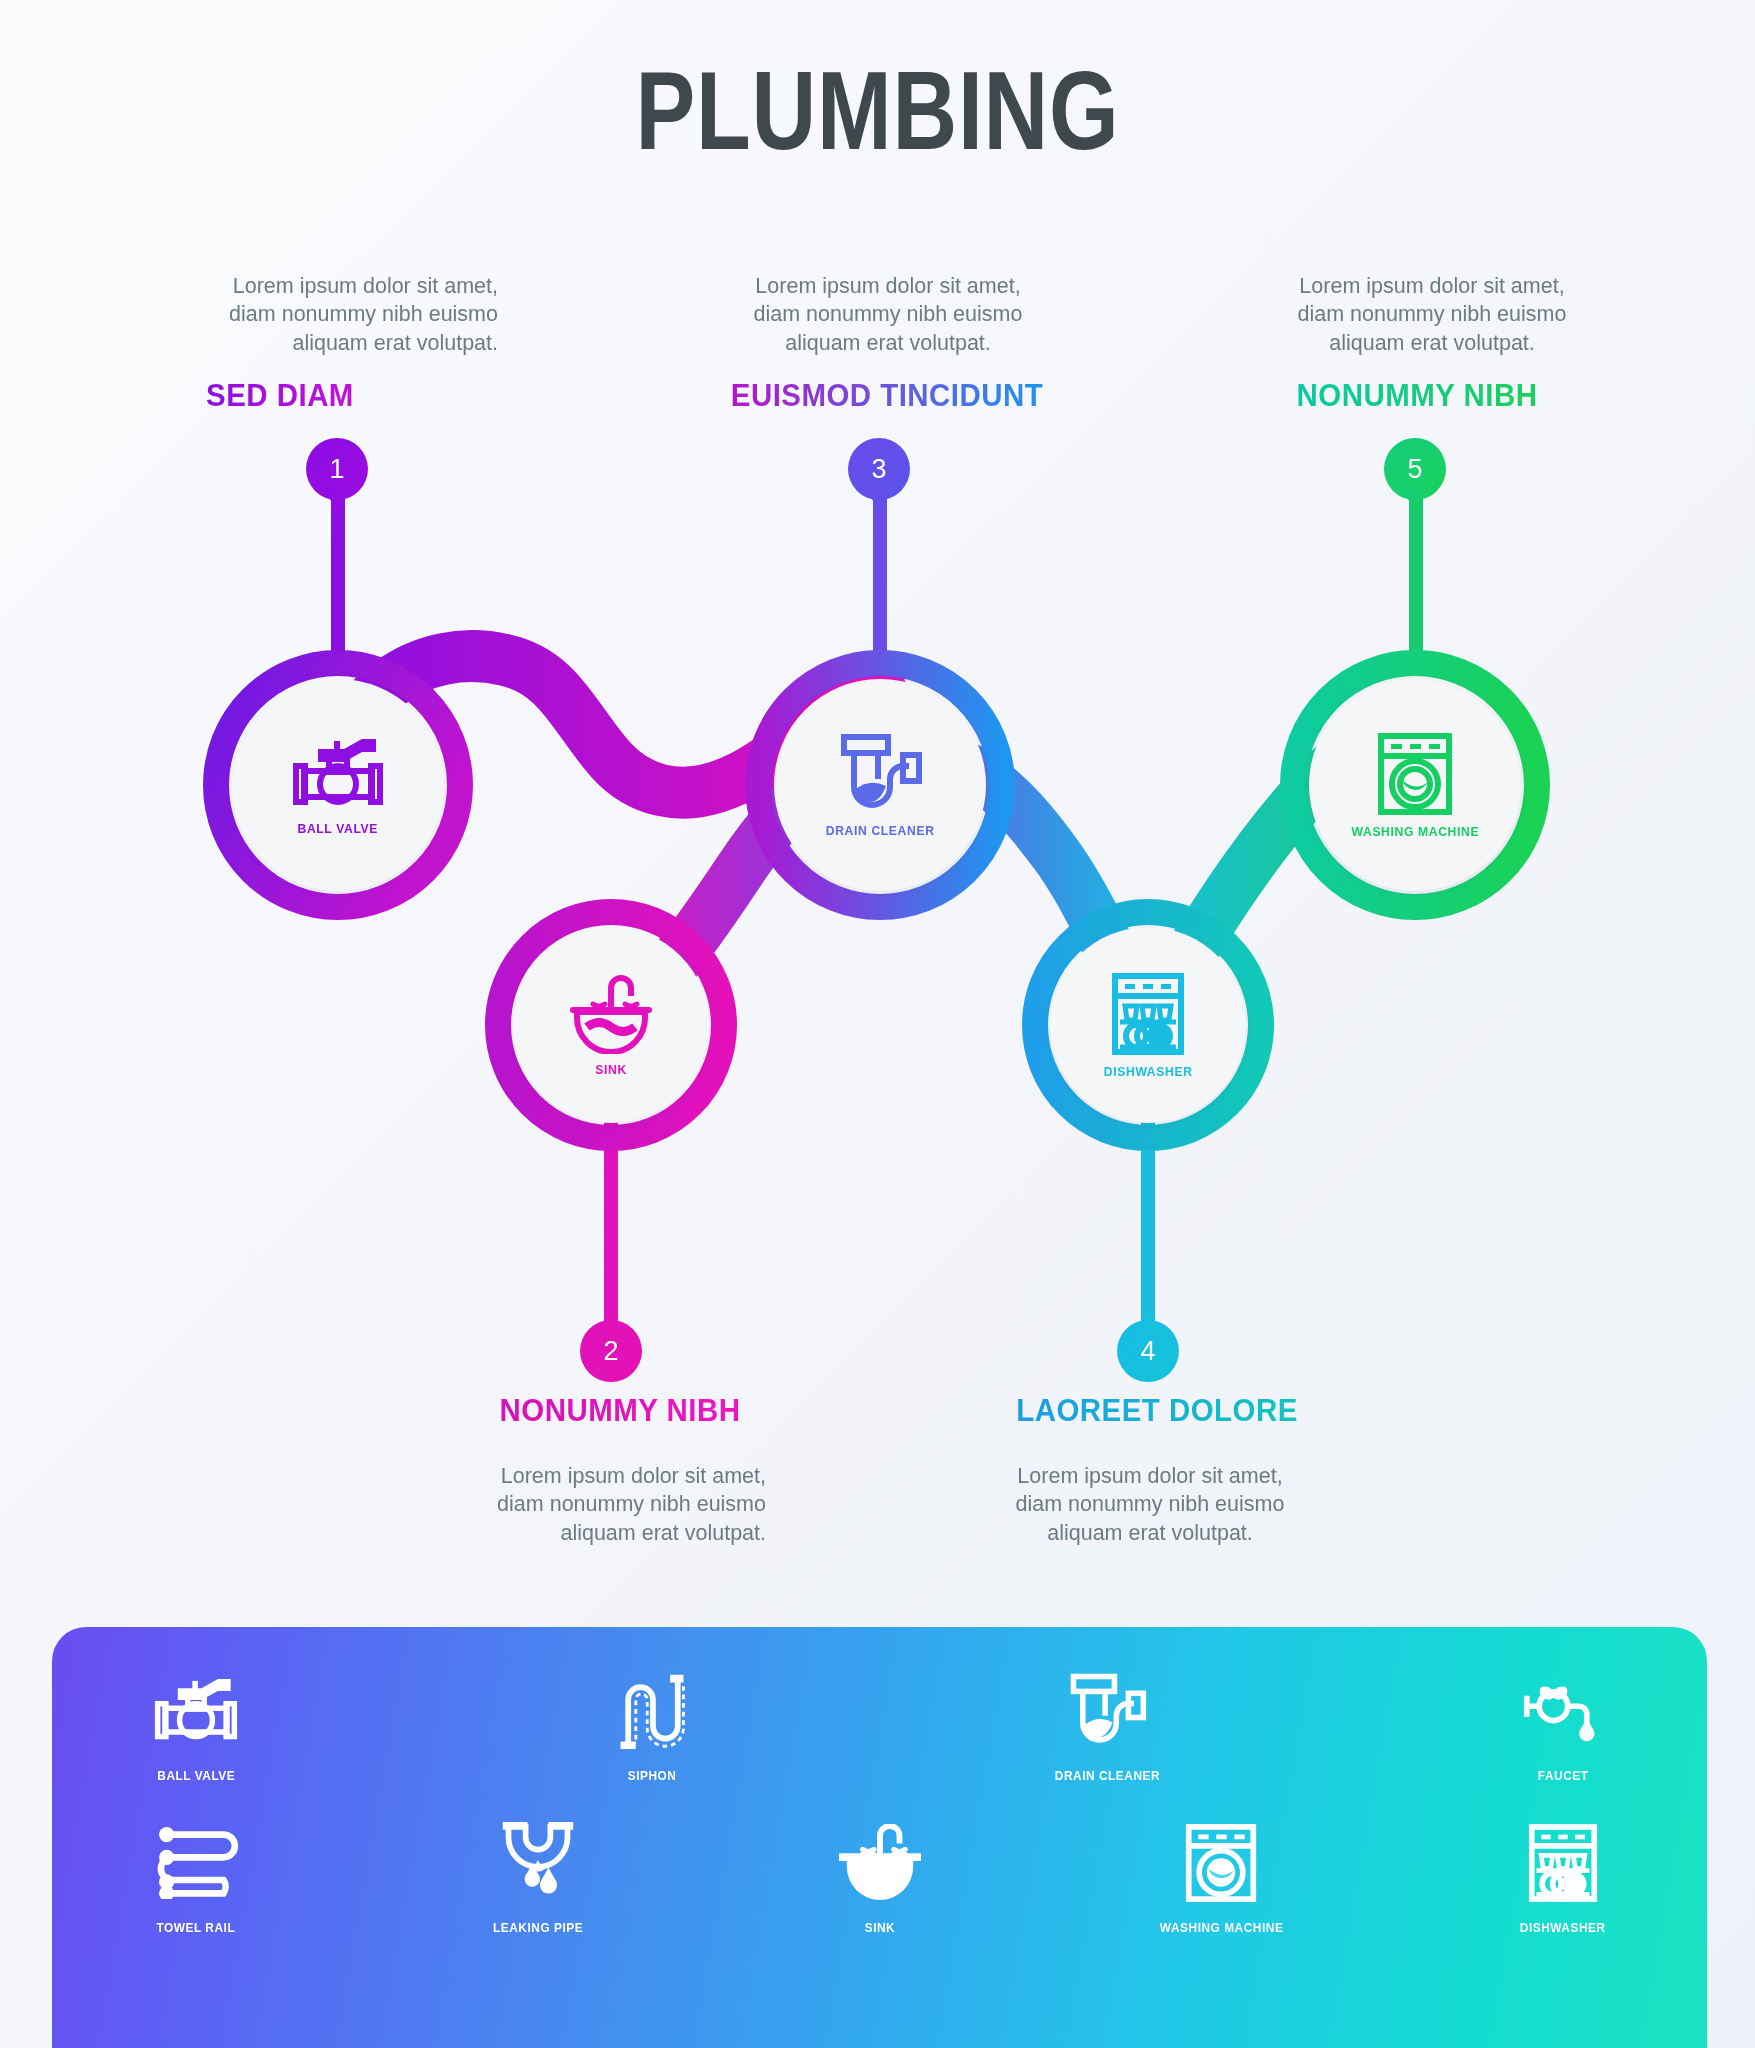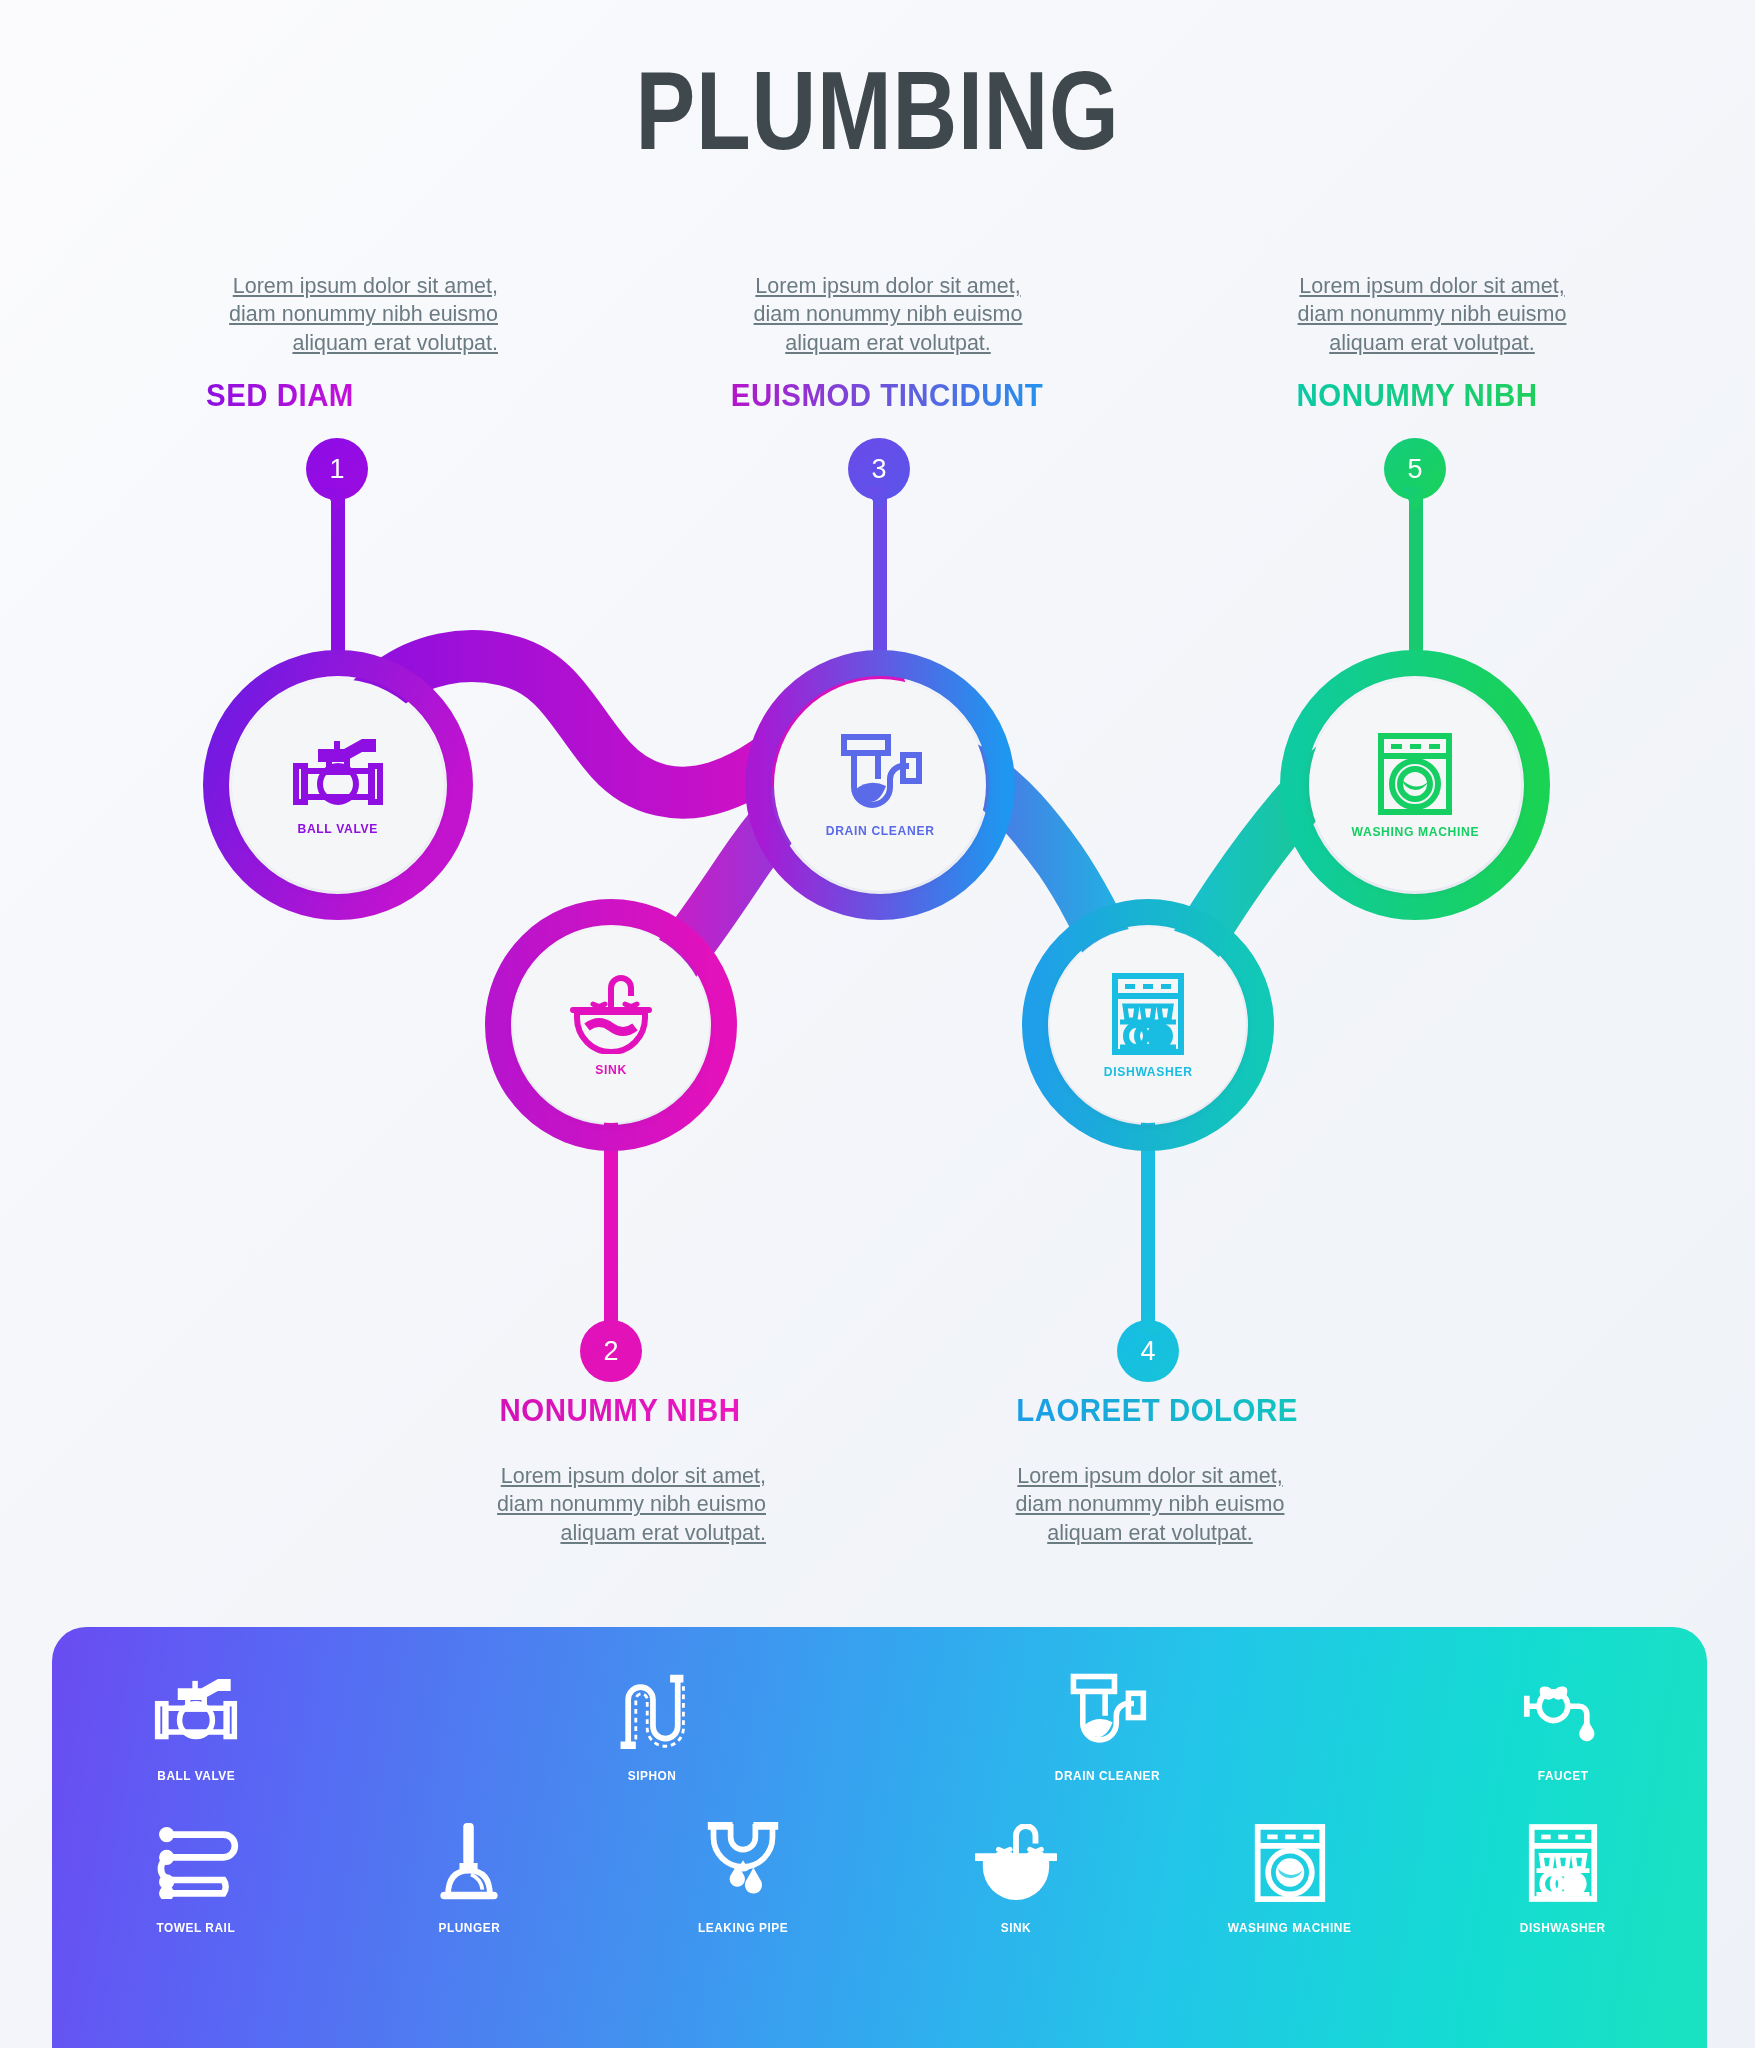--- a/index.html
+++ b/index.html
@@ -30,21 +30,20 @@
   }
 
   
   .desc {
     position: absolute;
     font-size: 21.5px;
     line-height: 1.32;
     color: #6b7b82;
     white-space: pre-line;
     width: 300px;
-    text-decoration: underline;
   }
   .heading {
     position: absolute;
     font-size: 31px;
     font-weight: bold;
     letter-spacing: 0.5px;
     font-family: "Liberation Sans Narrow", "Liberation Sans", sans-serif;
     transform: scaleX(0.95);
     -webkit-background-clip: text;
     background-clip: text;
@@ -424,32 +423,20 @@
           <path d="M20 8 h54 a12 12 0 0 1 0 24 h-54 a12 12 0 0 0 0 24 h54 a12 12 0 0 1 0 14 h-54"></path>
           <circle cx="14" cy="8" r="8" fill="#fff" stroke="none"></circle>
           <circle cx="14" cy="32" r="8" fill="#fff" stroke="none"></circle>
           <circle cx="14" cy="58" r="8" fill="#fff" stroke="none"></circle>
           <circle cx="14" cy="70" r="8" fill="#fff" stroke="none"></circle>
         </svg>
       </span>
       <span class="plabel">TOWEL RAIL</span>
     </div>
 
-    <div class="pitem">
-      <span class="pglyph">
-        <svg width="62" height="84" viewBox="0 0 64 88" fill="none" stroke="#fff" stroke-width="6">
-          <rect x="26" y="2" width="11" height="44" rx="4" fill="#fff" stroke="none"></rect>
-          <rect x="22" y="44" width="19" height="10" fill="#fff" stroke="none"></rect>
-          <path d="M10 78 q0 -26 22 -26 q22 0 22 26 z"></path>
-          <path d="M6 78 h52" stroke-width="8" stroke-linecap="round"></path>
-          <path d="M34 56 a18 18 0 0 1 12 16" stroke-width="4"></path>
-        </svg>
-      </span>
-      <span class="plabel">PLUNGER</span>
-    </div>
 
 
 
     <div class="pitem">
       <span class="pglyph">
         <svg width="78" height="82" viewBox="0 0 82 86" fill="none" stroke="#fff" stroke-width="6">
           <path d="M10 2 v14 a31 31 0 0 0 62 0 v-14"></path>
           <path d="M28 2 v14 a13 13 0 0 0 26 0 v-14"></path>
           <path d="M4 4 h26 M52 4 h26" stroke-width="8"></path>
           <path d="M41 40 l-6 10 q6 4 12 0 z" fill="#fff" stroke="none"></path>

